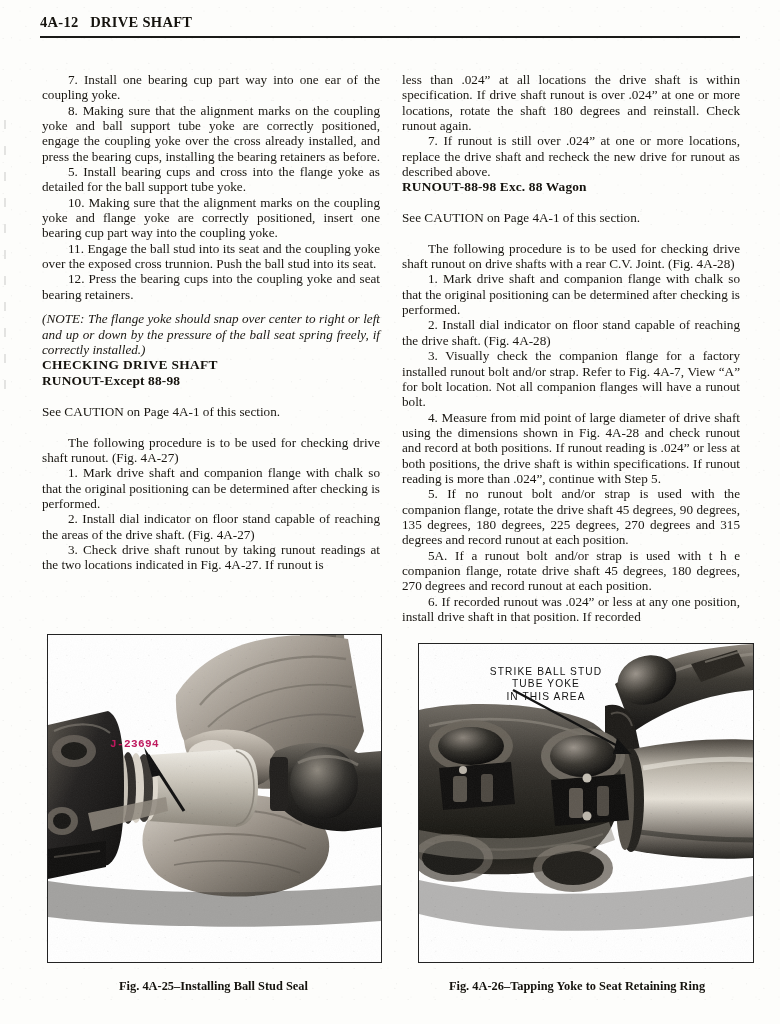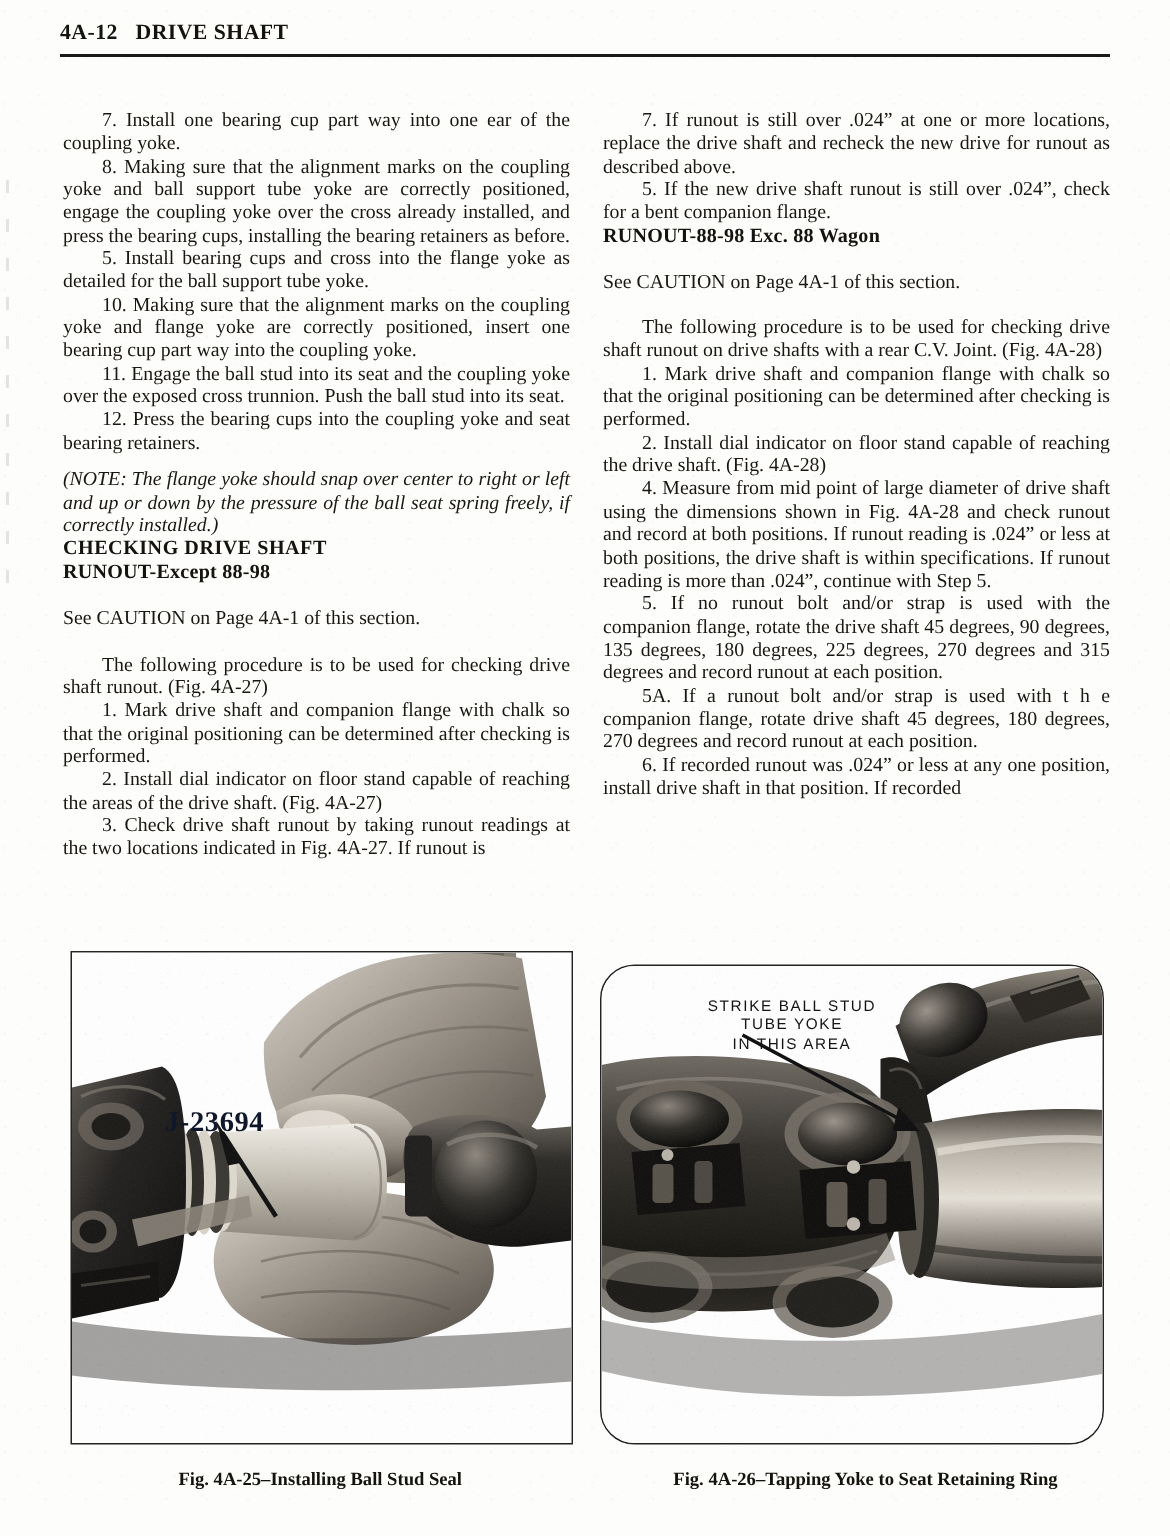--- a/index.html
+++ b/index.html
@@ -82,21 +82,21 @@
   }
 
   
   .figure-box {
     position: absolute;
     border: 1.6px solid #232323;
     background: #ffffff;
     overflow: hidden;
   }
   #figure-left-box  { left: 47px;  top: 634px; width: 333px; height: 327px; }
-  #figure-right-box { left: 400px; top: 643px; width: 334px; height: 318px; border-radius: 23px; }
+  #figure-right-box { left: 418px; top: 643px; width: 334px; height: 318px; }
 
   .fig-caption {
     position: absolute;
     font-family: "Liberation Serif", serif;
     font-weight: bold;
     font-size: 12.4px;
     text-align: center;
     color: #15130e;
     white-space: pre;
   }
@@ -115,25 +115,25 @@
     letter-spacing: 1.1px;
     line-height: 12.4px;
     text-align: center;
     color: #141414;
     white-space: pre-line;
   }
   #right-callout { left: 52px; top: 22px; width: 150px; }
 
   .part-label {
     position: absolute;
-    font-family: Liberation Serif, serif;
+    font-family: Liberation Mono, monospace;
     font-weight: bold;
-    font-size: 19px;
+    font-size: 11px;
     letter-spacing: 0.4px;
-    color: #0f172a;
+    color: #be185d;
     white-space: pre;
   }
   #left-part-label { left: 62px; top: 103px; }
 
   
   #scan-noise {
     position: absolute;
     inset: 0;
     pointer-events: none;
     opacity: 0.035;
@@ -180,31 +180,32 @@
     <p class="para gap-md">See CAUTION on Page 4A-1 of this section.</p>
 
     <p class="para indent gap-md">The following procedure is to be used for checking drive shaft runout. (Fig. 4A-27)</p>
 
     <p class="para indent">1. Mark drive shaft and companion flange with chalk so that the original positioning can be determined after checking is performed.</p>
     <p class="para indent">2. Install dial indicator on floor stand capable of reaching the areas of the drive shaft. (Fig. 4A-27)</p>
     <p class="para indent">3. Check drive shaft runout by taking runout readings at the two locations indicated in Fig. 4A-27. If runout is</p>
   </div>
 
   <div class="column" id="col-right">
+    <p class="para">less than .024” at all locations the drive shaft is within specification. If drive shaft runout is over .024” at one or more locations, rotate the shaft 180 degrees and reinstall. Check runout again.</p>
     <p class="para indent">7. If runout is still over .024” at one or more locations, replace the drive shaft and recheck the new drive for runout as described above.</p>
-    <p class="para indent">5. If the new drive shaft runout is still over .024”, check for a bent companion flange.</p>
 
     <div class="sub-head gap-lg">RUNOUT-88-98 Exc. 88 Wagon</div>
 
     <p class="para gap-md">See CAUTION on Page 4A-1 of this section.</p>
 
     <p class="para indent gap-md">The following procedure is to be used for checking drive shaft runout on drive shafts with a rear C.V. Joint. (Fig. 4A-28)</p>
 
     <p class="para indent">1. Mark drive shaft and companion flange with chalk so that the original positioning can be determined after checking is performed.</p>
     <p class="para indent">2. Install dial indicator on floor stand capable of reaching the drive shaft. (Fig. 4A-28)</p>
+    <p class="para indent">3. Visually check the companion flange for a factory installed runout bolt and/or strap. Refer to Fig. 4A-7, View “A” for bolt location. Not all companion flanges will have a runout bolt.</p>
     <p class="para indent">4. Measure from mid point of large diameter of drive shaft using the dimensions shown in Fig. 4A-28 and check runout and record at both positions. If runout reading is .024” or less at both positions, the drive shaft is within specifications. If runout reading is more than .024”, continue with Step 5.</p>
     <p class="para indent">5. If no runout bolt and/or strap is used with the companion flange, rotate the drive shaft 45 degrees, 90 degrees, 135 degrees, 180 degrees, 225 degrees, 270 degrees and 315 degrees and record runout at each position.</p>
     <p class="para indent">5A. If a runout bolt and/or strap is used with t h e companion flange, rotate drive shaft 45 degrees, 180 degrees, 270 degrees and record runout at each position.</p>
     <p class="para indent">6. If recorded runout was .024” or less at any one position, install drive shaft in that position. If recorded</p>
   </div>
 
   <div class="figure-box" id="figure-left-box">
     <div class="photo">
       <svg viewBox="0 0 333 327" preserveAspectRatio="none" aria-hidden="true">
         <defs>

